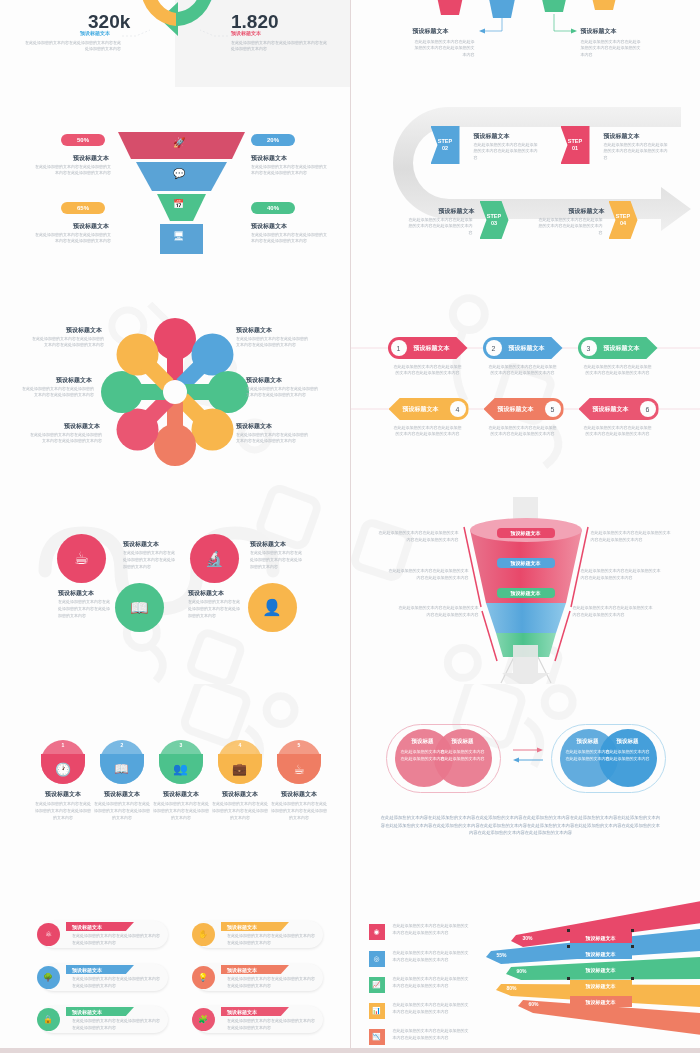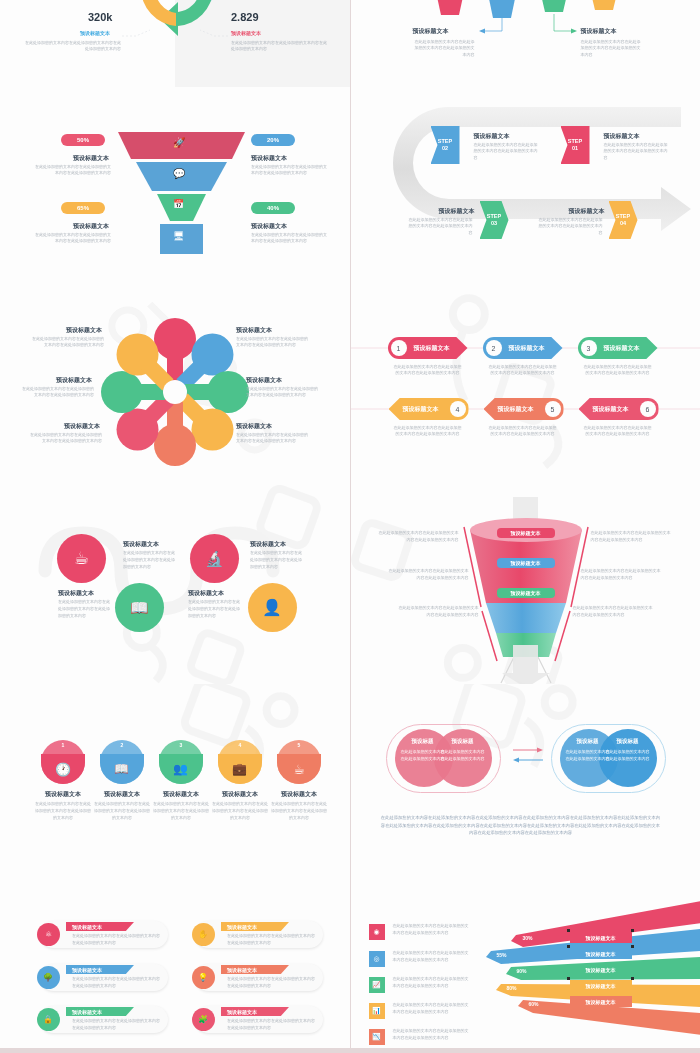--- a/index.html
+++ b/index.html
@@ -14,21 +14,21 @@
   .slide { position:relative; width:349.5px; background:#fdfdfd; overflow:hidden; }
   .slide-inner { position:absolute; inset:0; }
 
   
   .wm { position:absolute; inset:0; pointer-events:none; opacity:.5; }
   .wm svg { width:100%; height:100%; } .bg-blue{background:#55a5db;}
   .bg-green{background:#4cc28c;} .bg-orange{background:#f8b64c;} .bg-pink{background:#ea5672;}
 
   
   .s1 .half-bg{position:absolute;left:175px;top:0;width:175px;height:100%;background:#f4f4f4;}
-  .s1 .num{position:absolute;font-size:11px;font-weight:bold;color:#2e3a47;}
+  .s1 .num{position:absolute;font-size:19px;font-weight:bold;color:#2e3a47;}
   .s1 .sub{position:absolute;font-size:5px;font-weight:bold;}
   .s1 .desc{position:absolute;font-size:4px;color:#a9b0b8;line-height:1.6;text-align:right;width:96px;}
   .s1 .arrows{position:absolute;left:128px;top:-62px;width:100px;height:100px;}
 
   
   .s2 .pill{position:absolute;height:12px;border-radius:6px;color:#fff;font-size:6px;font-weight:bold;
             display:flex;align-items:center;justify-content:center;width:44px;}
   .s2 .h{position:absolute;font-size:6px;font-weight:bold;color:#3b4a5a;}
   .s2 .p{position:absolute;font-size:4px;color:#a9b0b8;line-height:1.6;width:78px;}
 
@@ -84,21 +84,21 @@
           <path d="M50 12 A38 38 0 0 1 85 50 L95 50 L78 68 L61 50 L71 50 A25 25 0 0 0 50 25 Z" fill="#5bb8e8"></path>
           <path d="M85 52 A38 38 0 0 1 50 88 L50 98 L32 81 L50 64 L50 74 A25 25 0 0 0 72 52 Z" fill="#4cc28c"></path>
           <path d="M48 88 A38 38 0 0 1 13 50 L3 50 L20 32 L37 50 L27 50 A25 25 0 0 0 48 75 Z" fill="#f8b64c"></path>
           <path d="M13 48 A38 38 0 0 1 48 12 L48 2 L66 19 L48 36 L48 26 A25 25 0 0 0 26 48 Z" fill="#e8486a"></path>
         </svg>
 
         <div class="num" style="left:88px;top:11px;">320k</div>
         <div class="sub" style="left:80px;top:30px;color:#3fa9e0;">预设标题文本</div>
         <div class="desc" style="left:25px;top:40px;">在此处添加您的文本内容在此处添加您的文本内容在此处添加您的文本内容</div>
 
-        <div class="num" style="left:231px;top:11px;">2.829</div>
+        <div class="num" style="left:231px;top:11px;">1.820</div>
         <div class="sub" style="left:231px;top:30px;color:#e8526e;">预设标题文本</div>
         <div class="desc" style="left:231px;top:40px;text-align:left;">在此处添加您的文本内容在此处添加您的文本内容在此处添加您的文本内容</div>
 
         <svg style="position:absolute;left:0;top:0;width:100%;height:100%;pointer-events:none">
           <path d="M122 36 L136 36 L150 30" stroke="#d8dde2" stroke-width=".5" fill="none" stroke-dasharray="2 2"></path>
           <path d="M228 36 L214 36 L200 30" stroke="#d8dde2" stroke-width=".5" fill="none" stroke-dasharray="2 2"></path>
         </svg>
       </div>
     </div>
 

